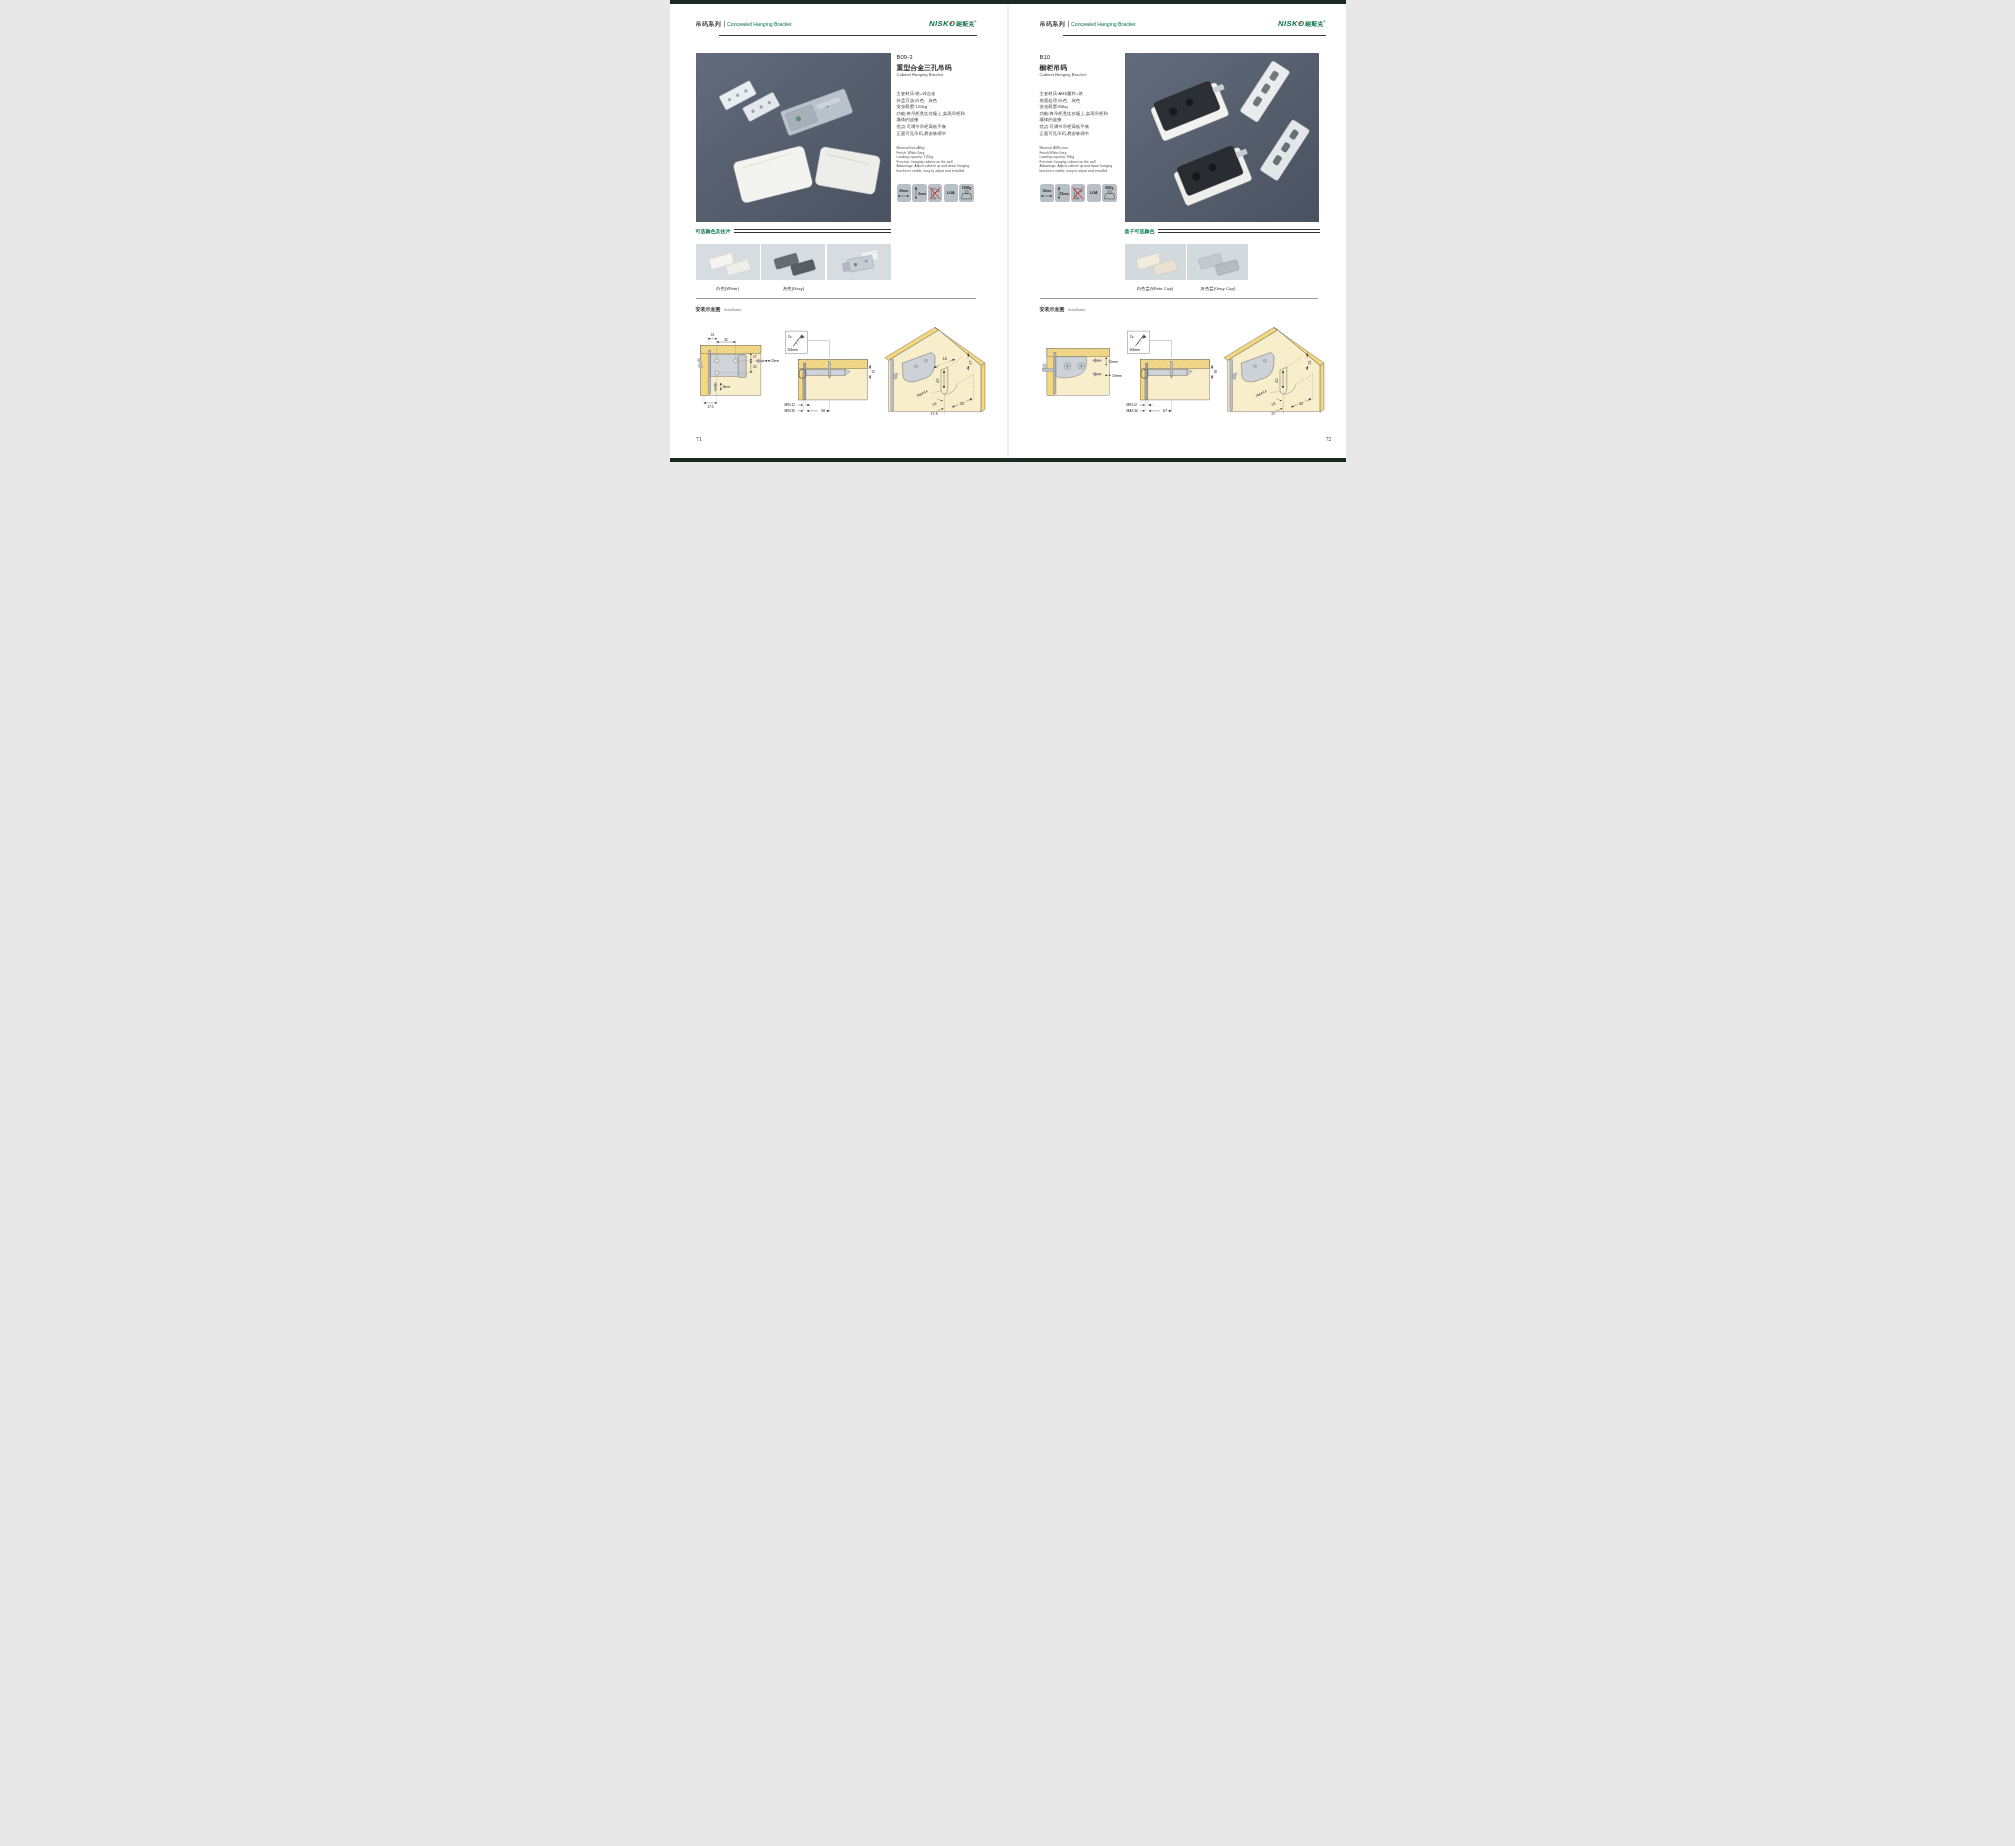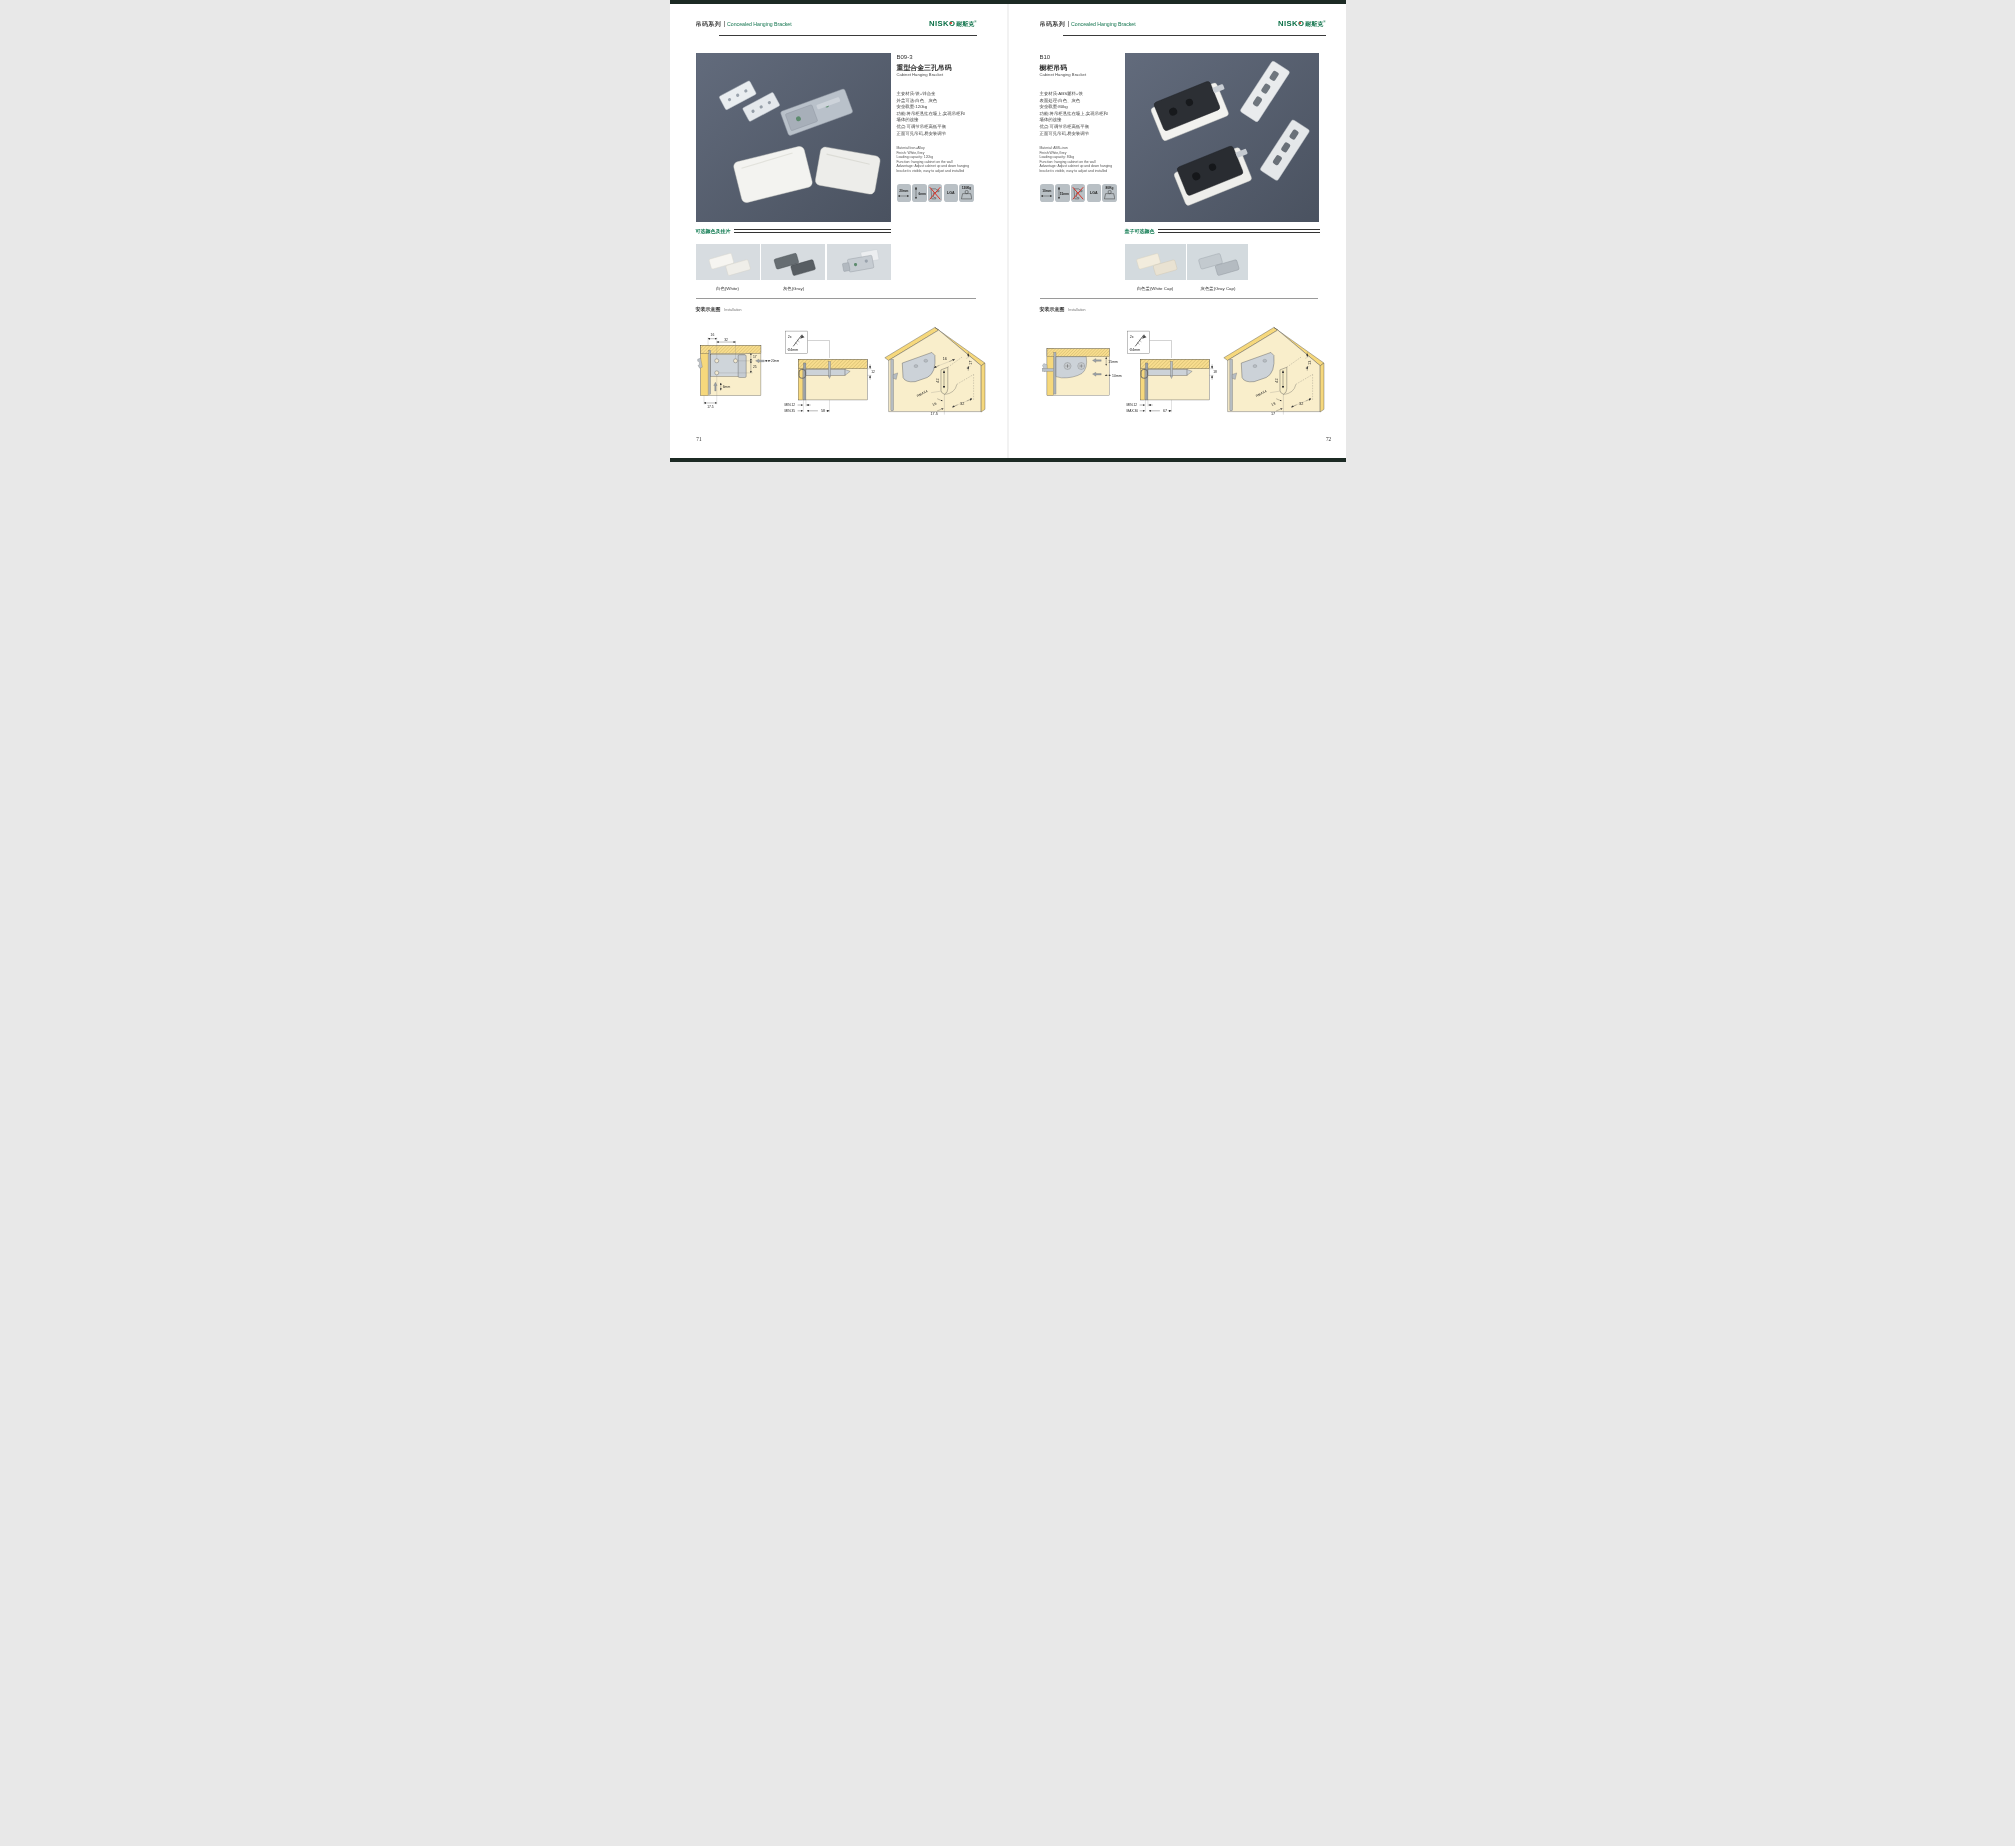--- a/index.html
+++ b/index.html
@@ -14,21 +14,21 @@
   .content{position:absolute;top:0;bottom:0;}
   .page.left  .content{left:26px;right:31px;}
   .page.right .content{left:32px;right:20px;}
 
   
   .hdr{position:absolute;top:16px;left:0;right:0;height:13.7px;white-space:nowrap;}
   .series{font-size:6px;font-weight:bold;color:#3d3d3d;letter-spacing:0.4px;}
   .vbar{display:inline-block;width:0.4px;height:5.6px;background:#8f8f8f;margin:0 2.8px;vertical-align:-0.8px;}
   .sub{font-size:5.2px;color:#12744e;}
   .logo{position:absolute;right:0;top:-1.2px;color:#0c7148;font-weight:bold;}
-  .logo-latin{font-size:7.7px;letter-spacing:0.4px;}
+  .logo-latin{font-size:7.7px;font-style:italic;letter-spacing:0.4px;}
   .logo-dot{display:inline-block;width:2px;height:2px;border-radius:50%;background:#d42a1e;position:relative;left:-5.2px;top:-2px;margin-right:-2px;}
   .logo-cn{font-size:6px;margin-left:0.8px;}
   .logo-reg{font-size:3.2px;vertical-align:super;}
   .hdr-rule{position:absolute;top:31px;left:23px;right:0;height:0.8px;background:#3a3a3a;}
 
   
   .hero{position:absolute;top:49px;left:0;right:0;height:169px;}
   .photo{position:absolute;top:0;height:169px;background:#566072;}
   .page.left  .photo{left:0;width:195px;}
   .page.right .photo{left:85px;width:194px;}

